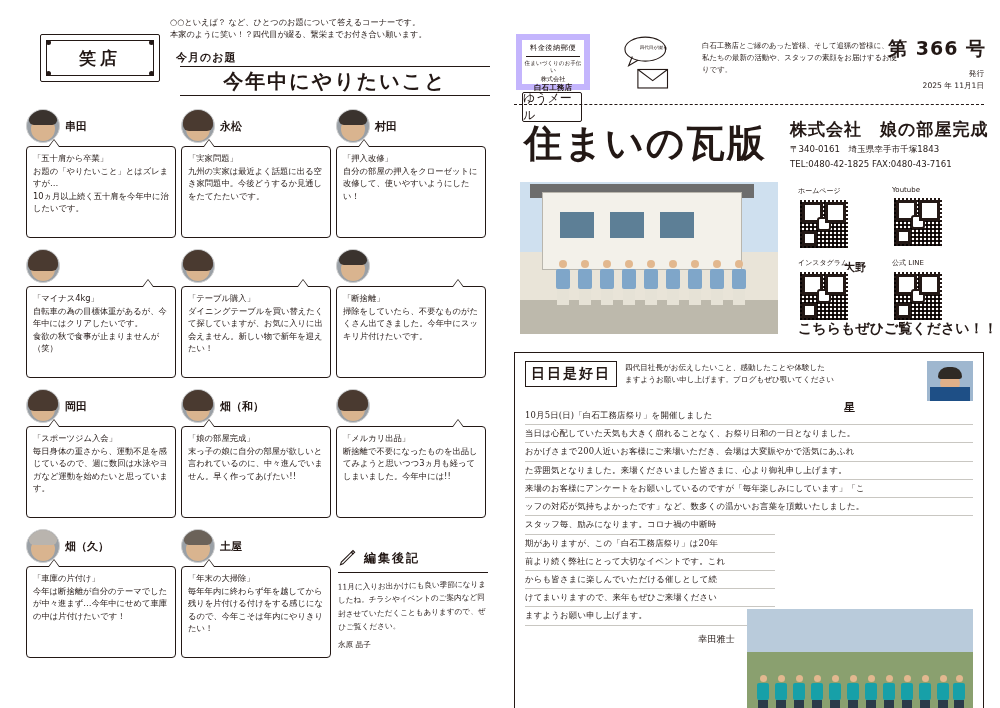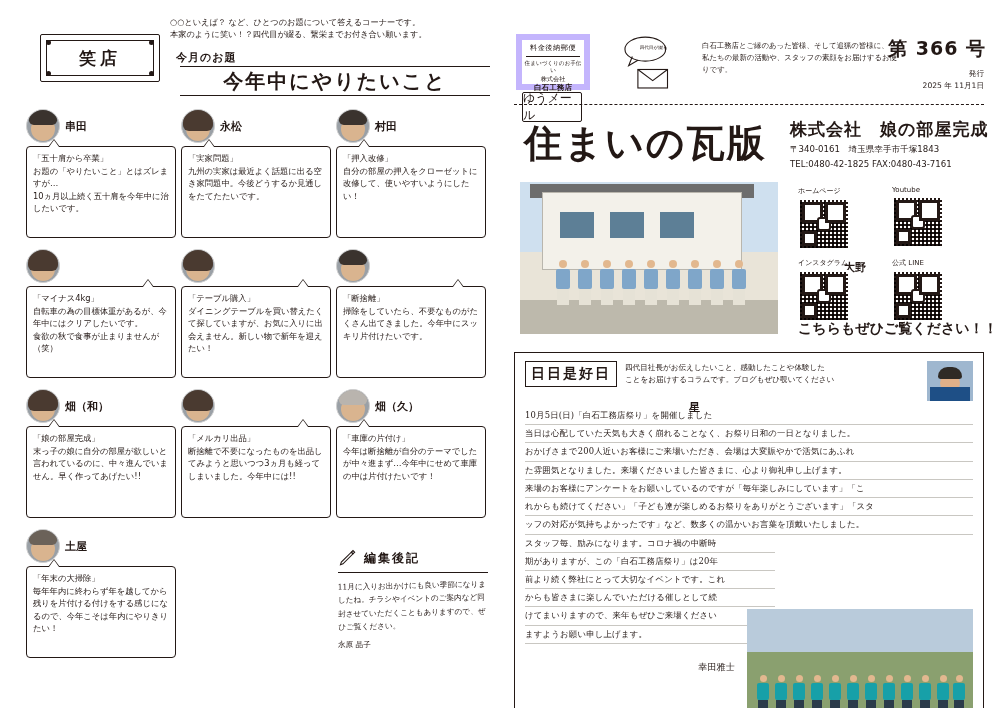--- a/index.html
+++ b/index.html
@@ -154,21 +154,21 @@
   .col-ava { margin-left:auto; width:46px; height:40px; background:#9fb7cf; position:relative; overflow:hidden; flex:none; }
   .col-ava .ch { position:absolute; left:50%; top:12px; transform:translateX(-50%); width:20px; height:20px; border-radius:50%; background:#e0b089; }
   .col-ava .chh { position:absolute; left:50%; top:6px; transform:translateX(-50%); width:24px; height:12px; border-radius:12px 12px 3px 3px; background:#2f2a25; }
   .col-ava .cb { position:absolute; left:50%; bottom:0; transform:translateX(-50%); width:40px; height:14px; background:#1e4f86; }
 
   .col-body {
     margin-top:6px; font-family:"DejaVu Serif", serif;
     font-size:8.4px; line-height:2.05; letter-spacing:0.2px;
   }
   .col-body .line { display:block; border-bottom:0.6px solid #c9c7c2; }
-  .col-sign { display:block; text-align:right; padding-right:40px; margin-top:14px; font-size:9px; }
+  .col-sign { display:block; text-align:right; padding-right:40px; margin-top:4px; font-size:9px; }
 
   .photo-group {
     position:absolute; right:10px; bottom:26px; width:226px; height:108px;
     background:linear-gradient(#b9cbdb 0 40%, #8aa06f 40% 100%); overflow:hidden;
   }
   .pg { position:absolute; bottom:8px; width:12px; height:34px; }
   .pg .h { width:7px; height:7px; border-radius:50%; background:#e2b88f; margin:0 auto; }
   .pg .b { width:12px; height:17px; background:#17a0a8; margin-top:1px; border-radius:2px; }
   .pg .l { width:10px; height:12px; background:#2b3b4a; margin:0 auto; }
   .cap { position:absolute; right:12px; bottom:10px; font-size:7px; }
@@ -267,20 +267,31 @@
         <div class="bubble r" style="white-space:pre-line">「断捨離」
 掃除をしていたら、不要なものがたくさん出てきました。今年中にスッキリ片付けたいです。</div>
       </div>
 
       <div class="cell">
         <div class="cell-head">
           <div class="avatar f">
               <span class="face"></span>
               <span class="hair"></span>
             </div>
+          <div class="name">岡田</div>
+        </div>
+        <div class="bubble" style="white-space:pre-line">「スポーツジム入会」
+毎日身体の重さから、運動不足を感じているので、週に数回は水泳やヨガなど運動を始めたいと思っています。</div>
+      </div>
+      <div class="cell">
+        <div class="cell-head">
+          <div class="avatar f">
+              <span class="face"></span>
+              <span class="hair"></span>
+            </div>
           <div class="name">畑（和）</div>
         </div>
         <div class="bubble" style="white-space:pre-line">「娘の部屋完成」
 末っ子の娘に自分の部屋が欲しいと言われているのに、中々進んでいません。早く作ってあげたい!!</div>
       </div>
       <div class="cell">
         <div class="cell-head">
           <div class="avatar f">
               <span class="face"></span>
               <span class="hair"></span>
@@ -450,36 +461,35 @@
           <div class="b"></div>
           <div class="l"></div>
         </div>
     </div>
 
     <div class="col-panel">
       <div class="col-head">
         <div class="col-badge">日日是好日</div>
         <div class="col-desc">
           <div>四代目社長がお伝えしたいこと、感動したことや体験した</div>
-          <div>ことをお届けするコラムです。ブログもぜひ覗いてください</div>
+          <div>ますようお願い申し上げます。ブログもぜひ覗いてください</div>
         </div>
         <div class="col-ava">
             <span class="ch"></span>
             <span class="chh"></span>
             <span class="cb"></span>
           </div>
       </div>
 
       <div class="col-body">
         <span class="line">10月5日(日)「白石工務店祭り」を開催しました</span>
         <span class="line">当日は心配していた天気も大きく崩れることなく、お祭り日和の一日となりました。</span>
         <span class="line">おかげさまで200人近いお客様にご来場いただき、会場は大変賑やかで活気にあふれ</span>
         <span class="line">た雰囲気となりました。来場くださいました皆さまに、心より御礼申し上げます。</span>
         <span class="line">来場のお客様にアンケートをお願いしているのですが「毎年楽しみにしています」「こ</span>
-        <span class="line">れからも続けてください」「子ども達が楽しめるお祭りをありがとうございます」「スタ</span>
         <span class="line">ッフの対応が気持ちよかったです」など、数多くの温かいお言葉を頂戴いたしました。</span>
         <span class="line" style="width:250px;display:inline-block">スタッフ毎、励みになります。コロナ禍の中断時</span>
         <span class="line" style="width:250px;display:inline-block">期がありますが、この「白石工務店祭り」は20年</span>
         <span class="line" style="width:250px;display:inline-block">前より続く弊社にとって大切なイベントです。これ</span>
         <span class="line" style="width:250px;display:inline-block">からも皆さまに楽しんでいただける催しとして続</span>
         <span class="line" style="width:250px;display:inline-block">けてまいりますので、来年もぜひご来場ください</span>
         <span class="line" style="width:250px;display:inline-block">ますようお願い申し上げます。</span>
         <span class="col-sign" style="width:250px">幸田雅士</span>
       </div>
 

